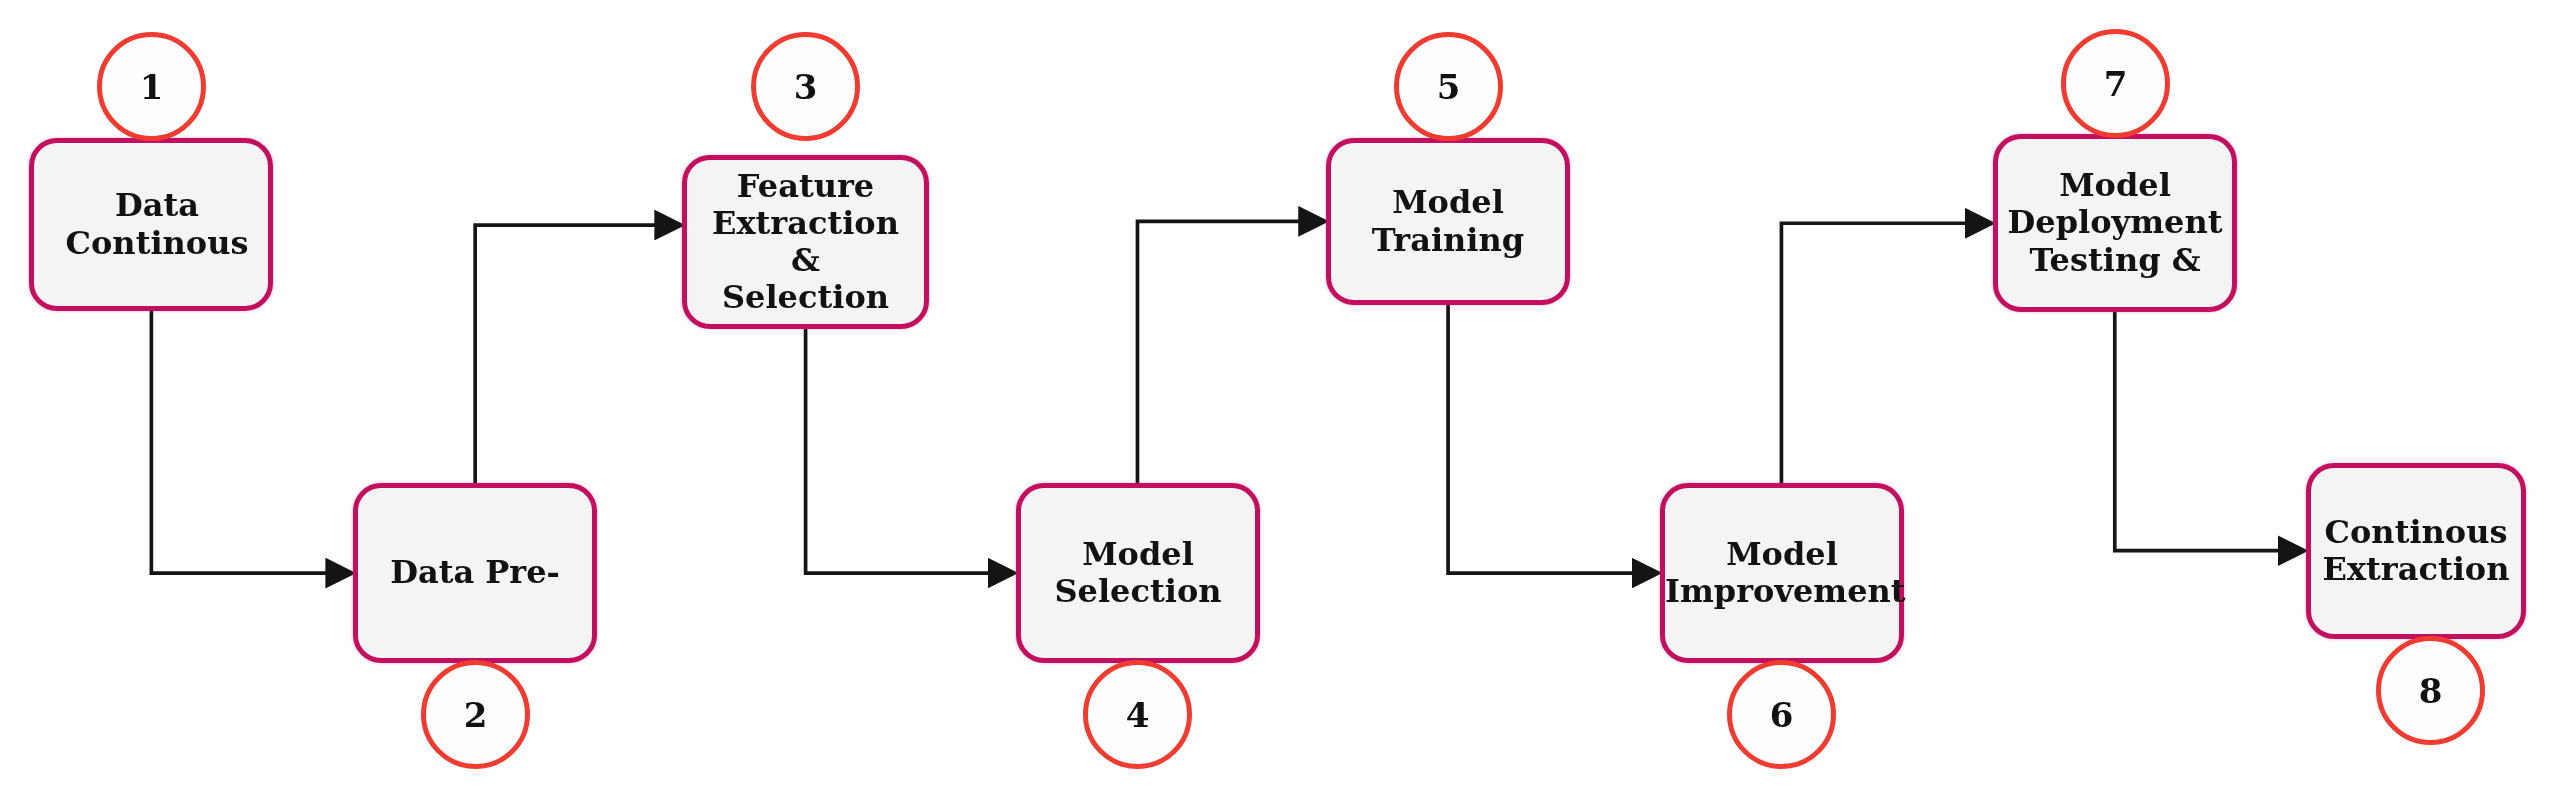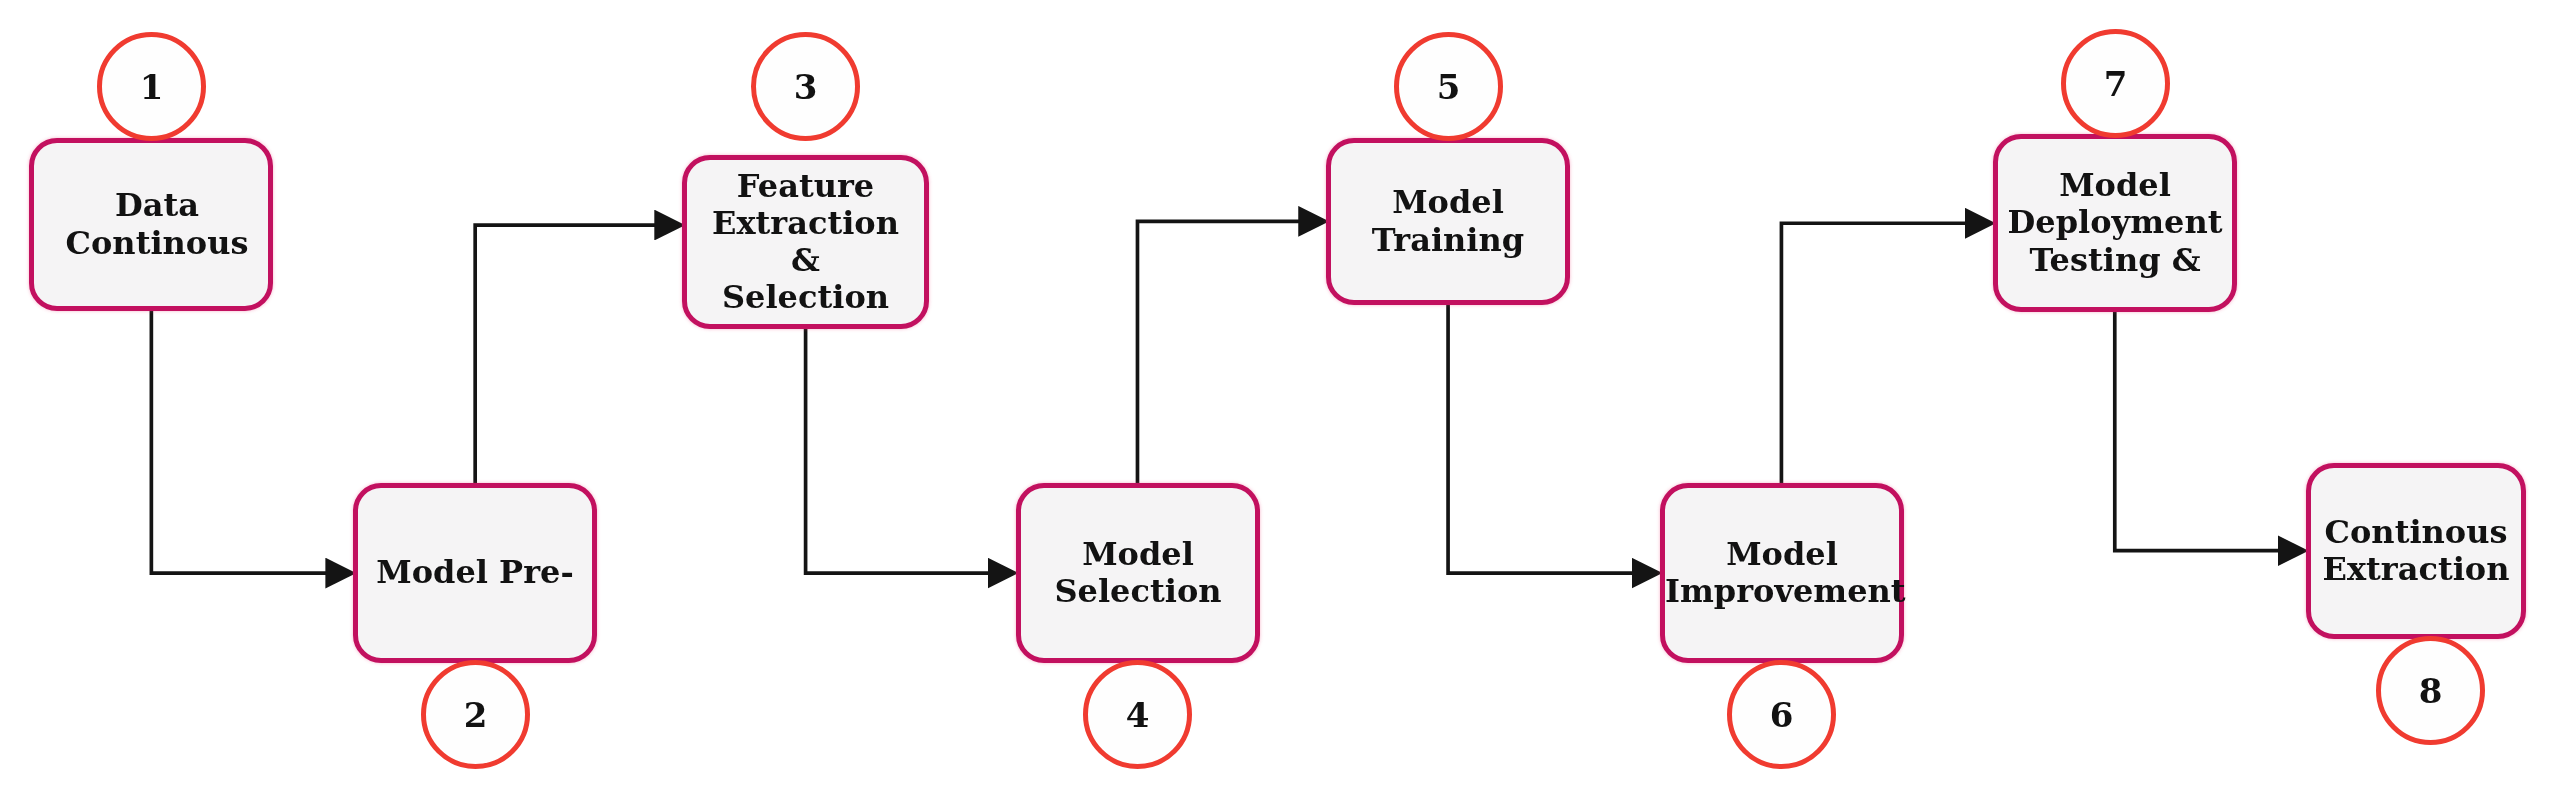--- a/index.html
+++ b/index.html
@@ -94,21 +94,21 @@
         <div>Data</div>
         <div>Continous</div>
       </div>
     </div>
     <div class="badge" style="left: 97px; top: 32px;">
       <span class="num">1</span>
     </div>
 
     <div class="box" style="left: 353px; top: 483px; width: 244px; height: 180px;">
       <div class="label">
-        <div>Model Pre-</div>
+        <div>Data Pre-</div>
       </div>
     </div>
     <div class="badge" style="left: 421px; top: 660px;">
       <span class="num">2</span>
     </div>
 
     <div class="box" style="left: 682px; top: 155px; width: 247px; height: 174px;">
       <div class="label">
         <div>Feature</div>
         <div>Extraction</div>

